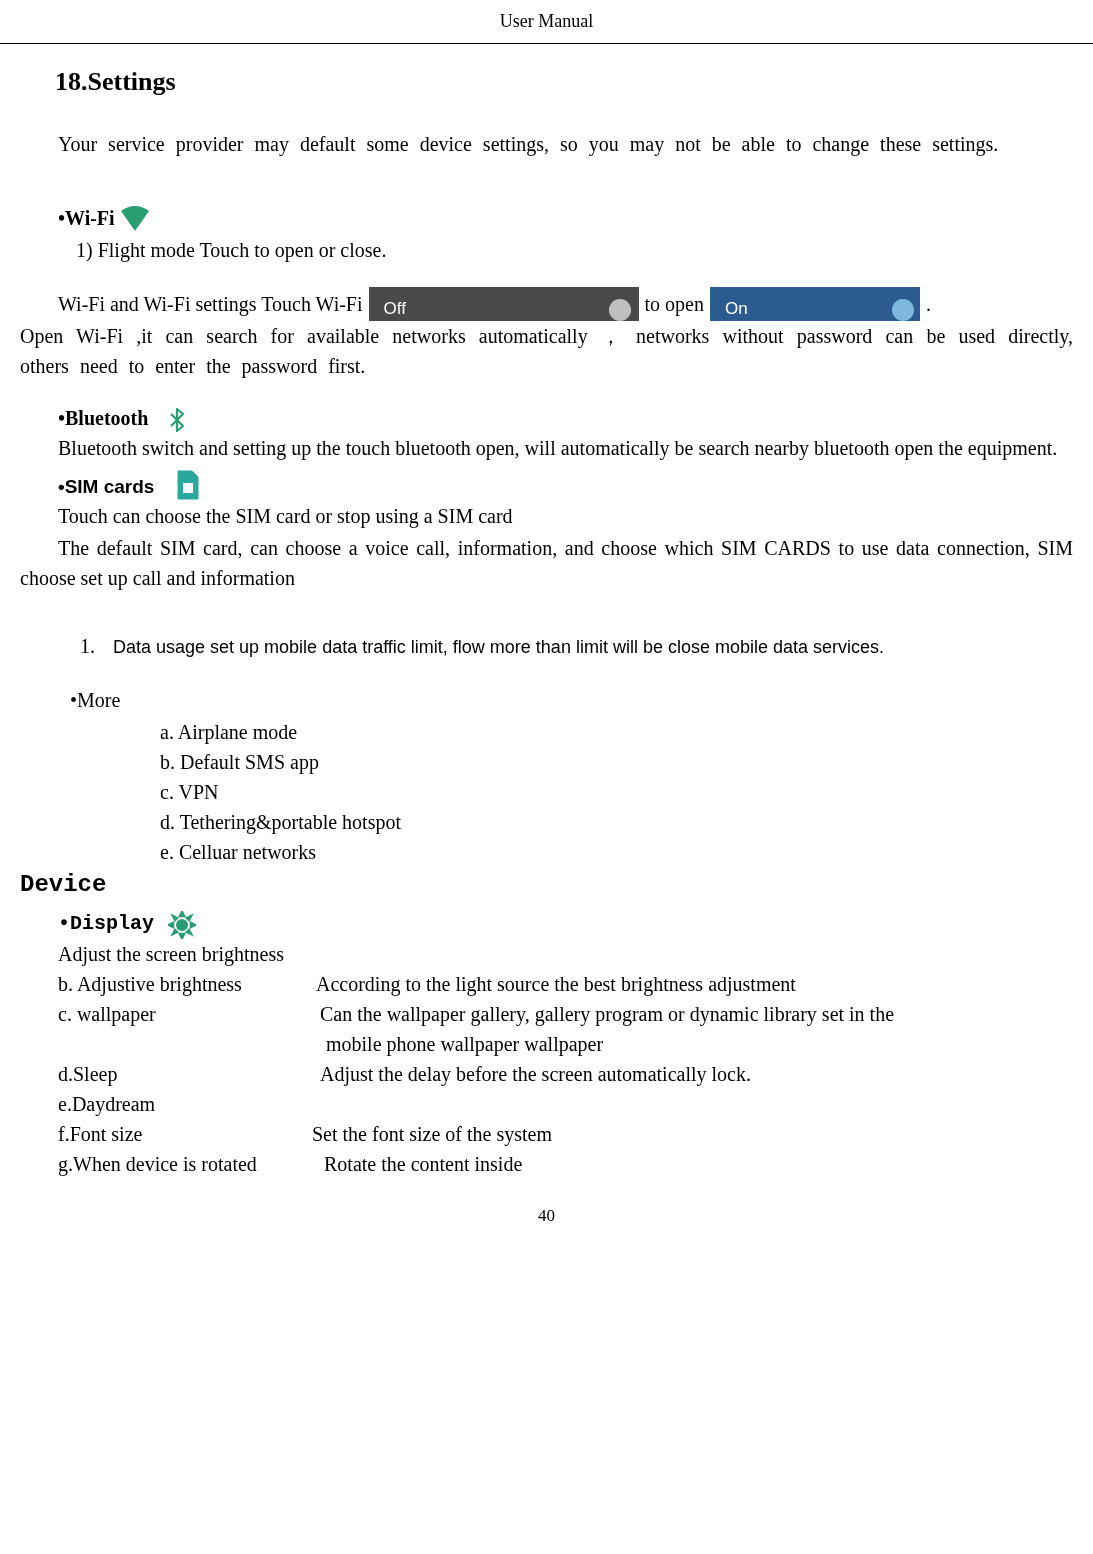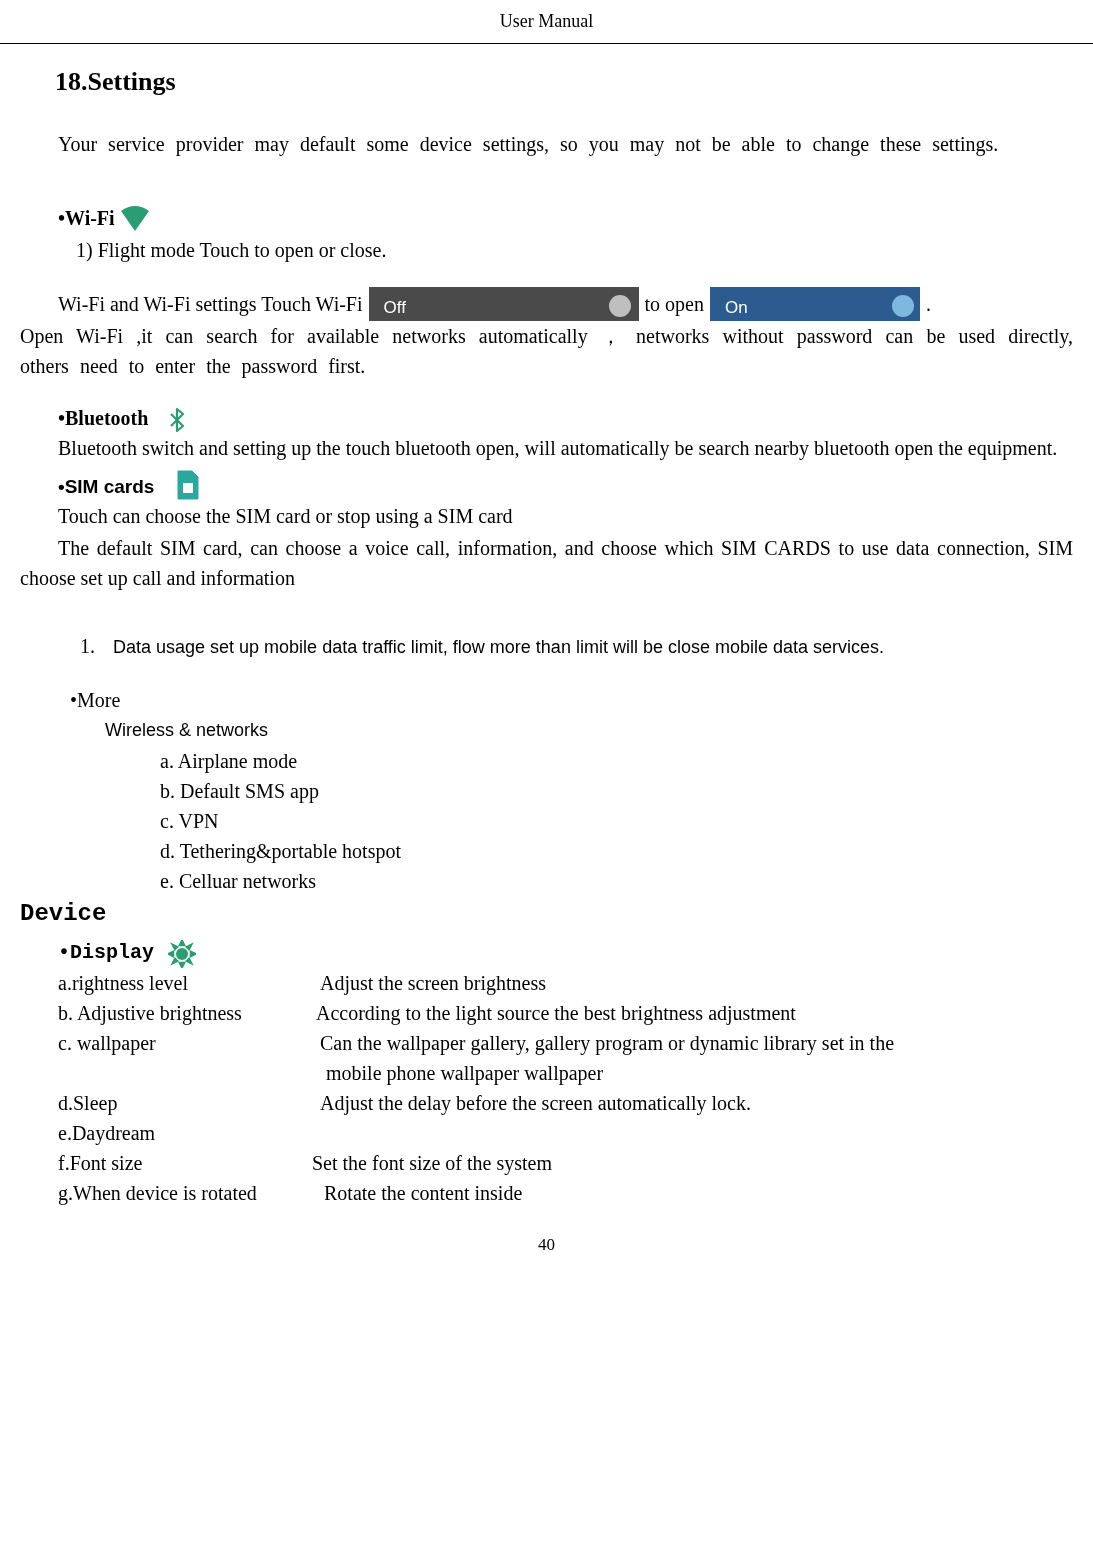--- a/index.html
+++ b/index.html
@@ -84,23 +84,23 @@
       vertical-align: bottom;
     }
     .display-icon {
       display: inline-block;
       width: 28px;
       height: 28px;
       vertical-align: bottom;
     }
     .toggle {
       display: inline-flex;
-      align-items: flex-start;
+      align-items: flex-end;
       height: 34px;
-      padding: 8px 10px 0 15px;
+      padding: 0 10px 0 15px;
       font-family: sans-serif;
       font-size: 17px;
       vertical-align: middle;
       position: relative;
     }
     .toggle-off {
       background: #4a4a4a;
       color: white;
       width: 270px;
     }
@@ -262,21 +262,20 @@
 
 
   <div class="data-usage-num">
     <span>1.</span>
     <span class="sans" style="font-size:18px;">Data usage   set up mobile data traffic limit, flow more than limit will be close mobile data services.</span>
   </div>
 
   <div style="height:24px"></div>
 
   <p style="padding-left:50px;">•More</p>
-  <p class="more-sub">Wireless &amp; networks</p>
 
   <ul class="sub-list">
     <li>a.    Airplane mode</li>
     <li>b.    Default SMS app</li>
     <li>c.   VPN</li>
     <li>d.    Tethering&amp;portable hotspot</li>
     <li>e.    Celluar networks</li>
   </ul>
 
   <p class="mono" style="font-size:24px;">Device</p>
@@ -298,21 +297,20 @@
           <path d="M 23 23 L 19 21 L 21 19 Z"></path>
           <path d="M 23 5 L 21 9 L 19 7 Z"></path>
           <path d="M 5 23 L 7 19 L 9 21 Z"></path>
         </g>
       </svg>
     </span>
   </div>
 
   <div class="display-table">
     <div class="display-row">
-      <span class="label" style="width: 262px;">a.rightness level</span>
       <span class="desc">Adjust the screen brightness</span>
     </div>
     <div class="display-row">
       <span class="label" style="width: 258px;">b. Adjustive brightness</span>
       <span class="desc"> According to the light source the best brightness adjustment</span>
     </div>
     <div class="display-row">
       <span class="label" style="width: 262px;">c. wallpaper</span>
       <span class="desc">Can the wallpaper gallery, gallery program or dynamic library set in the</span>
     </div>

